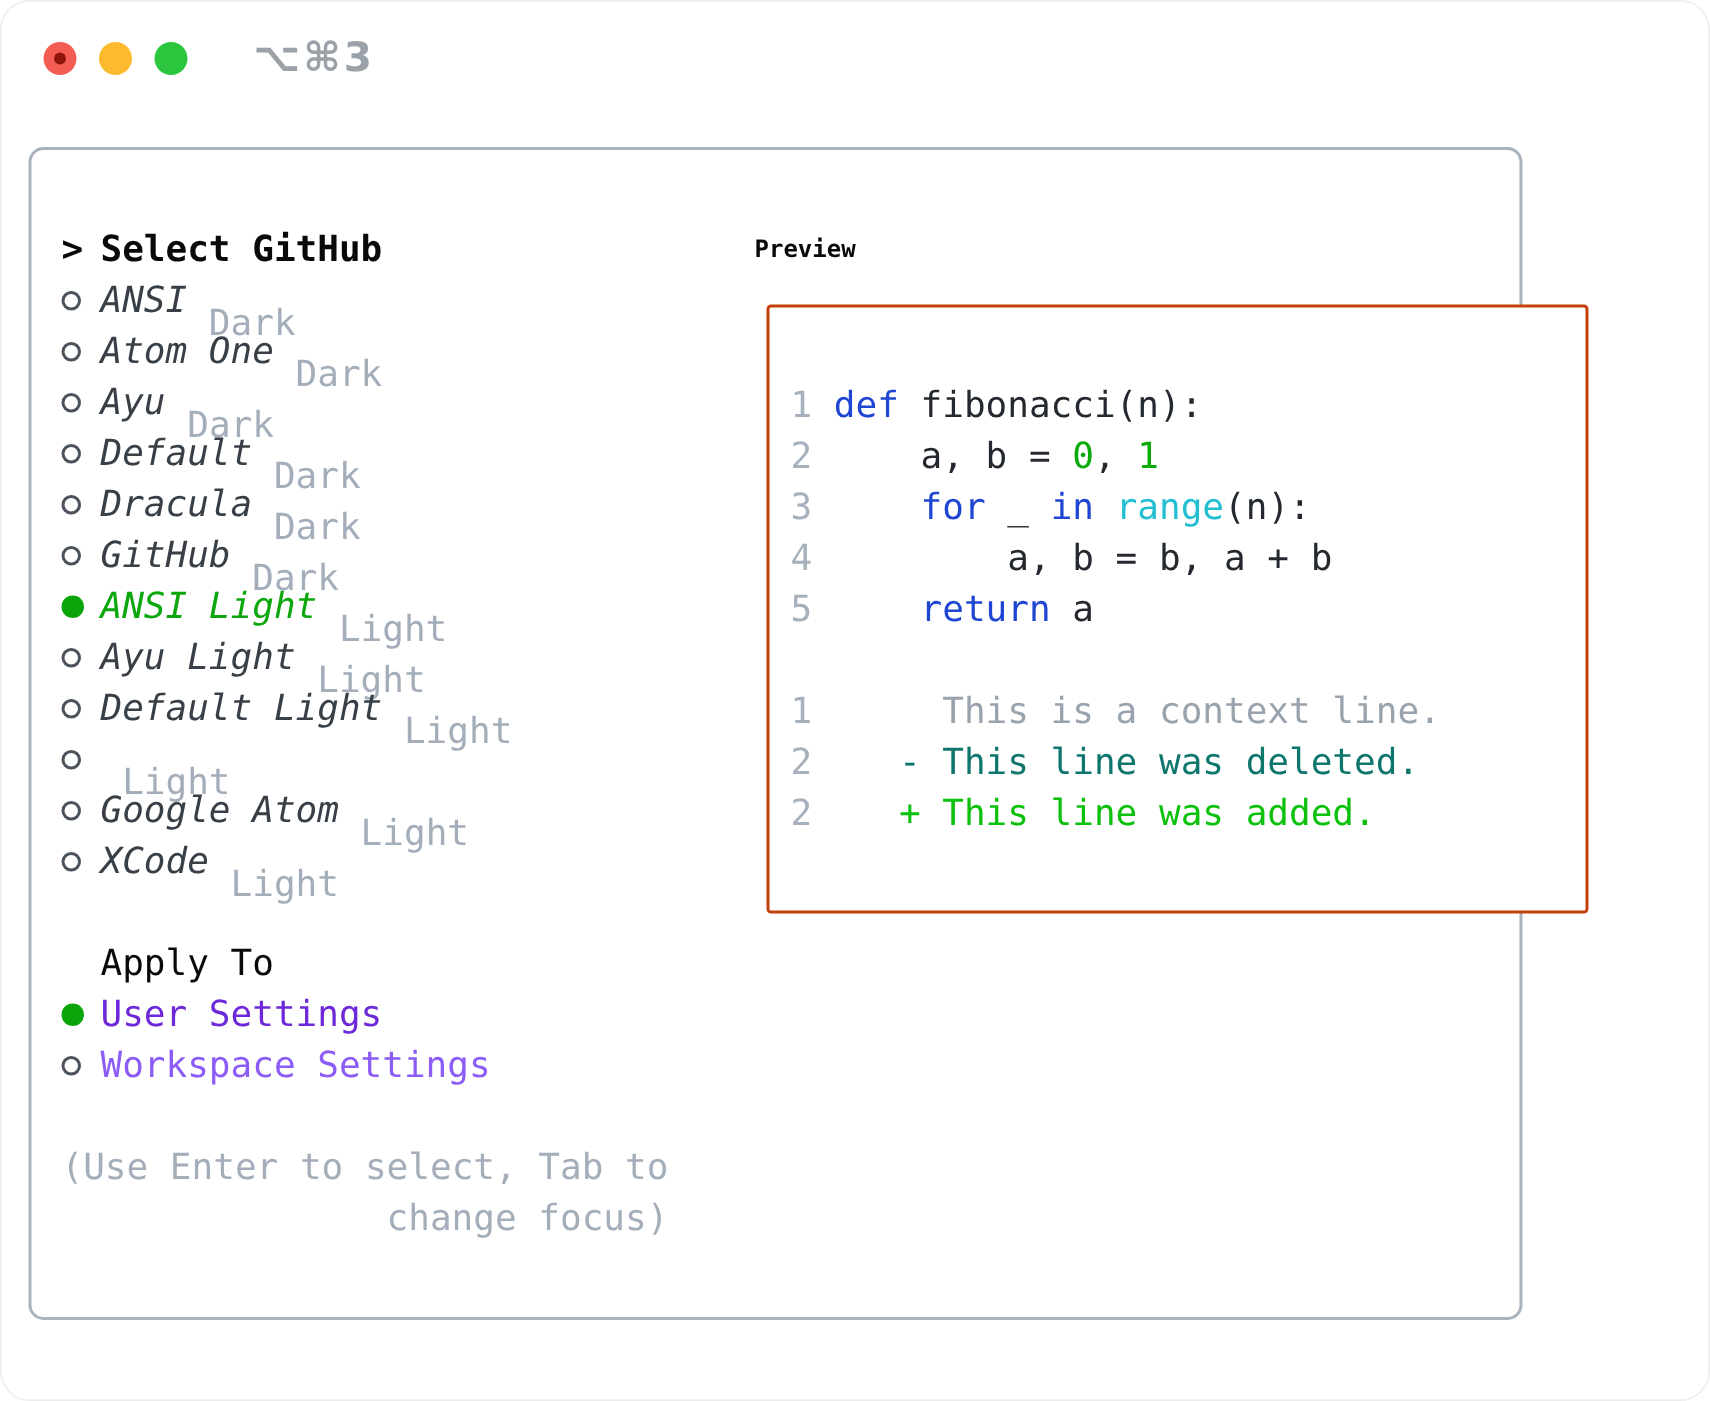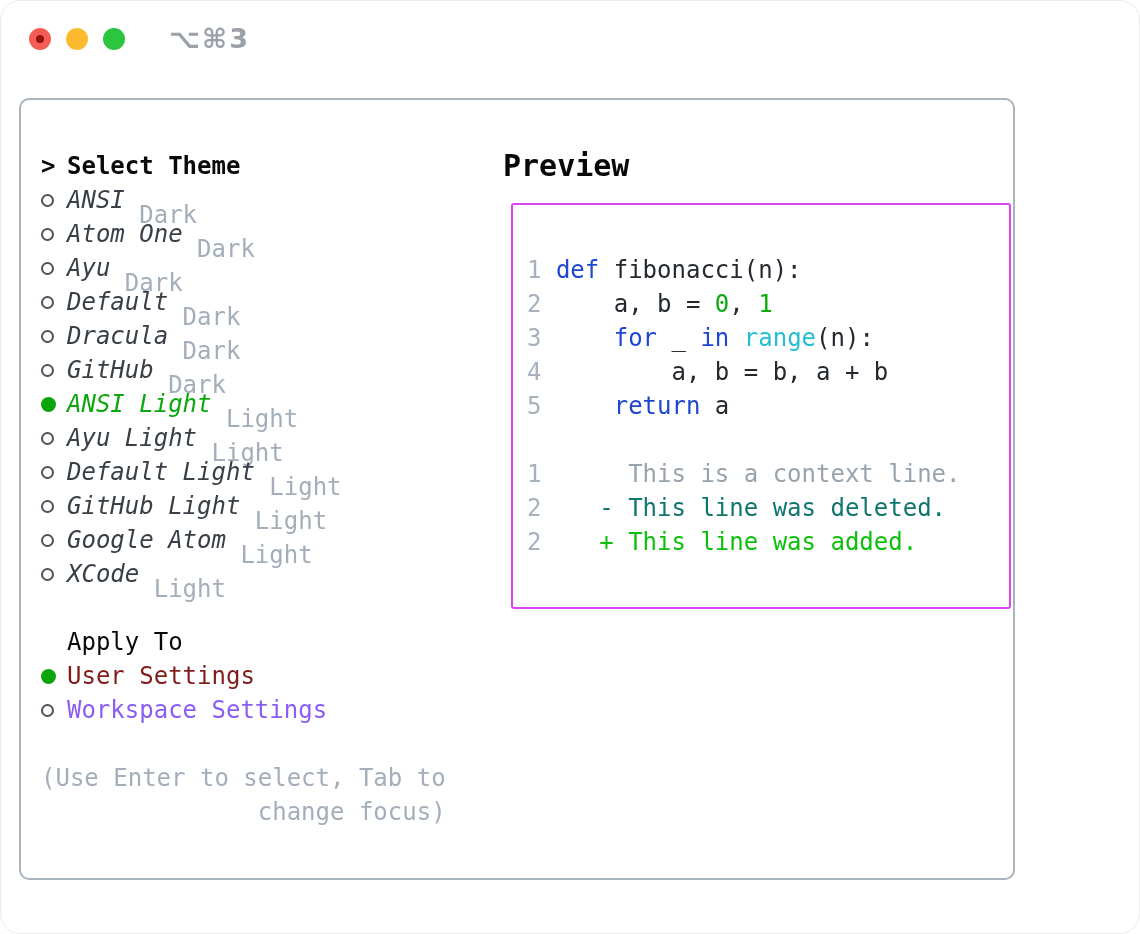--- a/index.html
+++ b/index.html
@@ -43,28 +43,28 @@
   }
   .radio.on { width:15px; height:15px; border:none; background:#0aa50a; }
   .cursor-glyph { font-size:24px; font-weight:bold; color:#07090b; line-height:34px; }
 
   .row-title { font-weight:bold; color:#07090b; }
   .theme-name { color:#383f47;font-style:italic; }
   .theme-name.sel { color:#0ca70c; }
   .variant { color:#a3aeba;margin-top:30px; }
   .apply-title { color:#07090b; }
   .opt-label { color:#8b5cf6; }
-  .opt-label.sel { color:#7f1d1d; }
+  .opt-label.sel { color:#6d28d9; }
   .hint { color:#a3aeba;text-align:right; }
 
   
-  .preview-title { position:absolute; left:482px; top:49px; font-size:30px; line-height:34px; font-weight:bold; color:#07090b; }
+  .preview-title { position:absolute; left:482px; top:49px; font-size:16px; line-height:34px; font-weight:bold; color:#07090b; }
   .preview-box {
-    position:absolute; left:490px; top:103px; width:500px; height:406px;
-    border:2px solid #d946ef; border-radius:3px; background:#ffffff;
+    position:absolute; left:490px; top:103px; width:548px; height:406px;
+    border:2px solid #c2410c; border-radius:3px; background:#ffffff;
     padding:48px 0 0 14px; overflow:hidden;
   }
   .gut { color:#a6b1bd; }
   .pl  { color:#24292f; }
   .kw  { color:#1e46d3; }
   .num { color:#0bab0b; }
   .bi  { color:#22bed2; }
   .ctx { color:#98a3ad; }
   .del { color:#0f766e;text-align:right; }
   .add { color:#0cc10c;text-align:right; }
@@ -79,21 +79,21 @@
     <div class="traffic yellow"></div>
     <div class="traffic green"></div>
     <div class="shortcut">⌥⌘3</div>
   </div>
 
   <div class="panel">
 
     <div class="left-col">
       <div class="line">
         <span class="bullet-cell"><span class="cursor-glyph">&gt;</span></span>
-        <span class="row-title">Select Theme</span>
+        <span class="row-title">Select GitHub</span>
       </div>
       <div id="theme-items">
   <div class="line">
     <span class="bullet-cell"><span class="radio"></span></span>
     <span class="theme-name">ANSI</span><span class="variant"> Dark</span>
   </div>
 
   <div class="line">
     <span class="bullet-cell"><span class="radio"></span></span>
     <span class="theme-name">Atom One</span><span class="variant"> Dark</span>
@@ -129,21 +129,21 @@
     <span class="theme-name">Ayu Light</span><span class="variant"> Light</span>
   </div>
 
   <div class="line">
     <span class="bullet-cell"><span class="radio"></span></span>
     <span class="theme-name">Default Light</span><span class="variant"> Light</span>
   </div>
 
   <div class="line">
     <span class="bullet-cell"><span class="radio"></span></span>
-    <span class="theme-name">GitHub Light</span><span class="variant"> Light</span>
+    <span class="variant"> Light</span>
   </div>
 
   <div class="line">
     <span class="bullet-cell"><span class="radio"></span></span>
     <span class="theme-name">Google Atom</span><span class="variant"> Light</span>
   </div>
 
   <div class="line">
     <span class="bullet-cell"><span class="radio"></span></span>
     <span class="theme-name">XCode</span><span class="variant"> Light</span>

